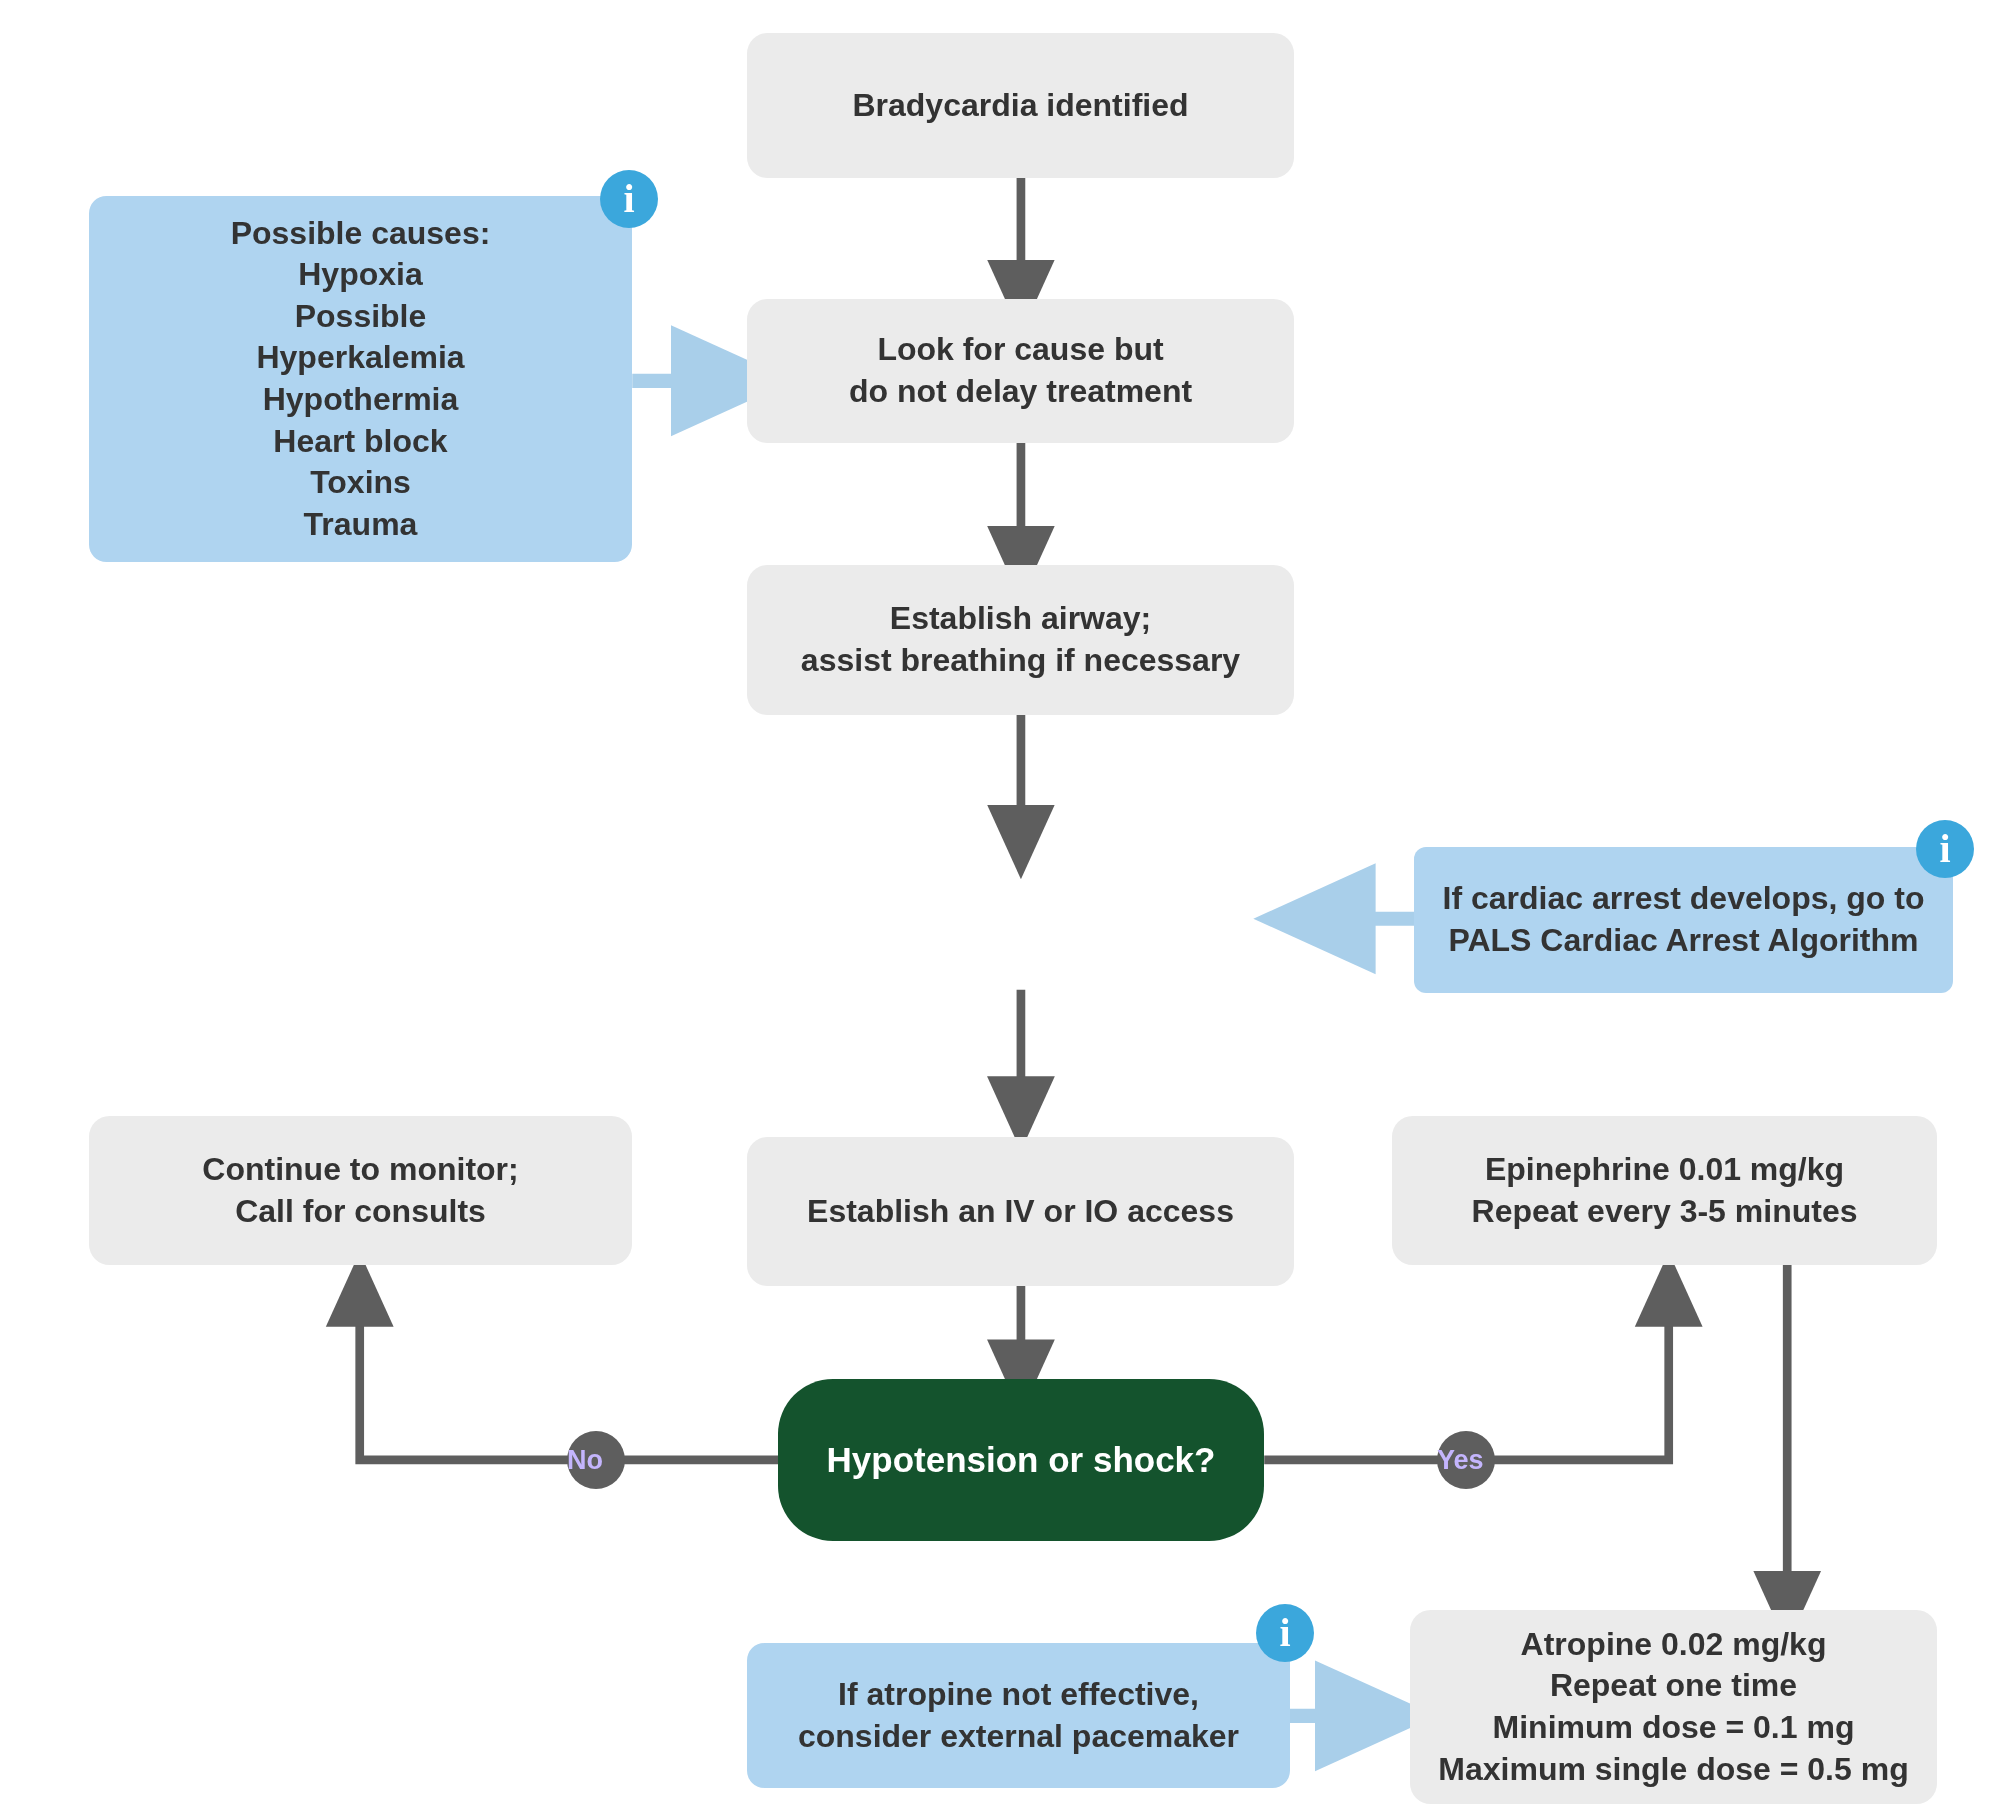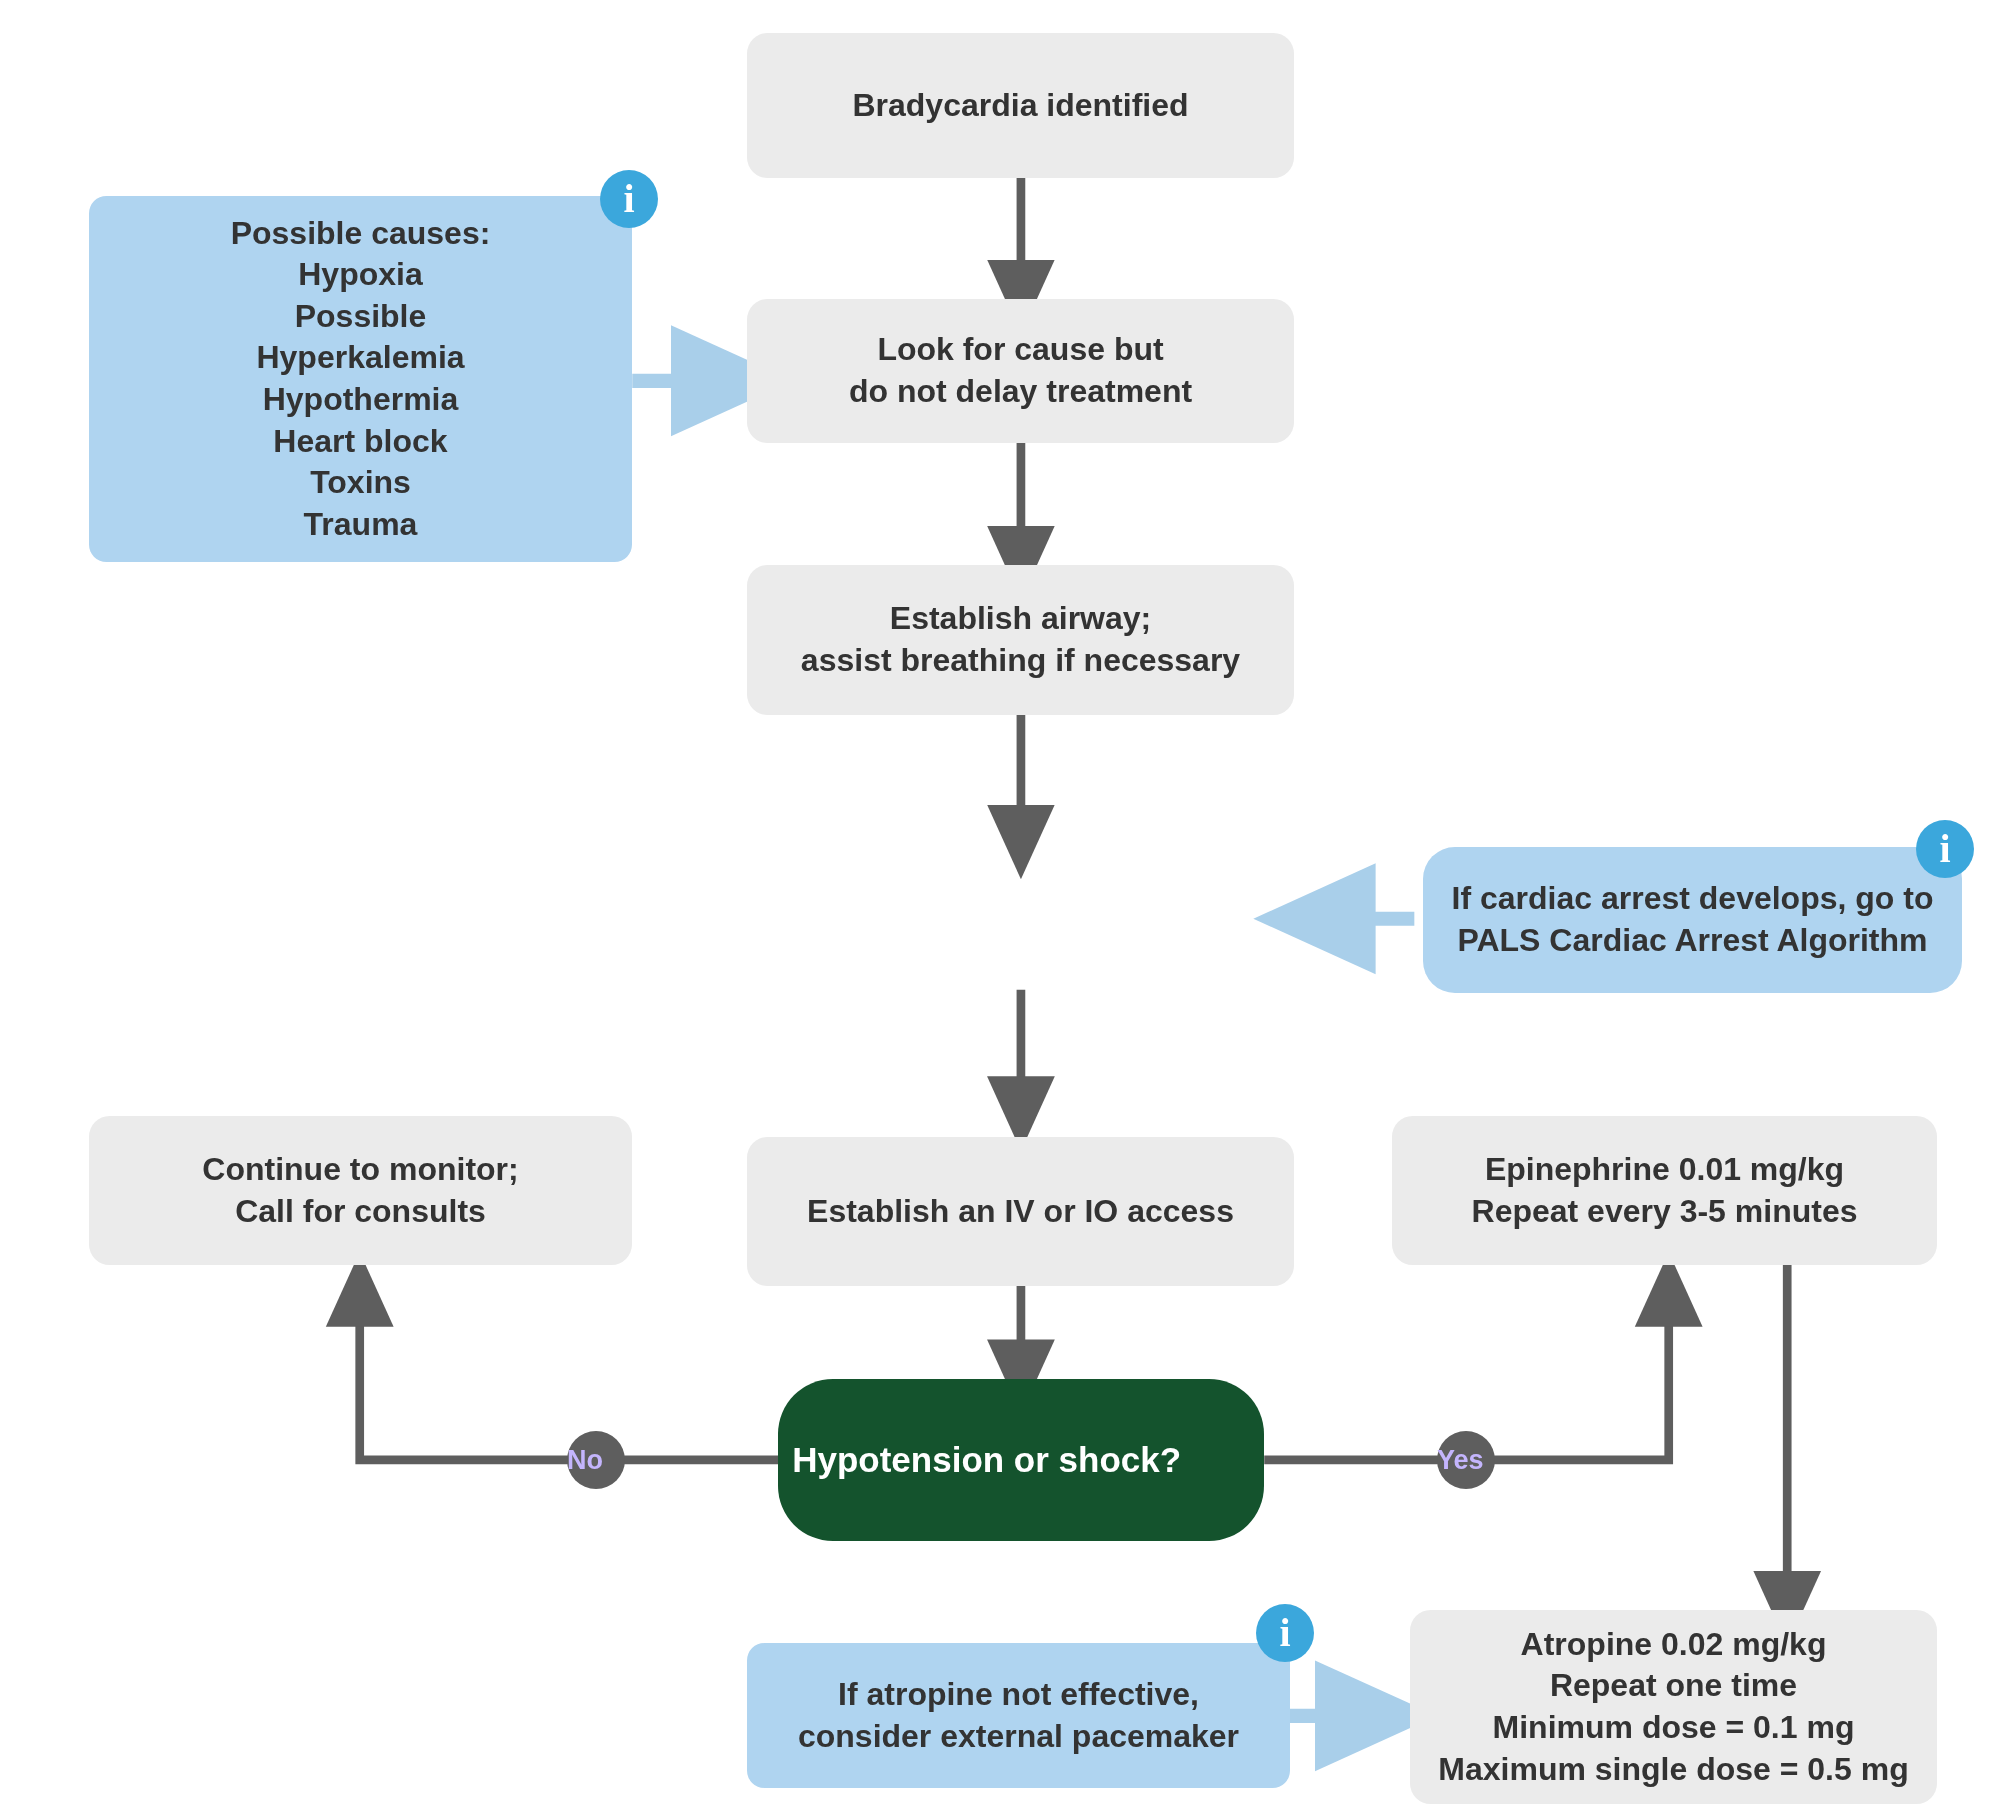--- a/index.html
+++ b/index.html
@@ -19,20 +19,21 @@
     left:0; top:0;
     width:2015px;
     height:1813px;
     pointer-events:none;
   }
   .node{
     position:absolute;
     box-sizing:border-box;
     display:flex;
     align-items:center;
+    justify-content:center;
     text-align:center;
     border-radius:20.5px;
     font-weight:bold;
     color:#333333;
     line-height:1.30;
     padding:8px 14.2px;
   }
   .process{
     background:#ebebeb;
     font-size:32px;
@@ -186,21 +187,21 @@
       <span>Hypothermia</span>
       <span>Heart block</span>
       <span>Toxins</span>
       <span>Trauma</span>
     </span>
   </div>
   <div class="info-badge" style="left:600px; top:170px;">
     <span>i</span>
   </div>
 
-  <div class="node note" style="left:1414px; top:847px; width:539px; height:146px; border-radius:32px;margin-left:9px;">
+  <div class="node note" style="left:1414px; top:847px; width:539px; height:146px; border-radius:12px;">
     <span class="lines">
       <span>If cardiac arrest develops, go to</span>
       <span>PALS Cardiac Arrest Algorithm</span>
     </span>
   </div>
   <div class="info-badge" style="left:1916px; top:820px;">
     <span>i</span>
   </div>
 
   <div class="node note" style="left:747px; top:1643px; width:543px; height:145px; border-radius:17.4px;">

